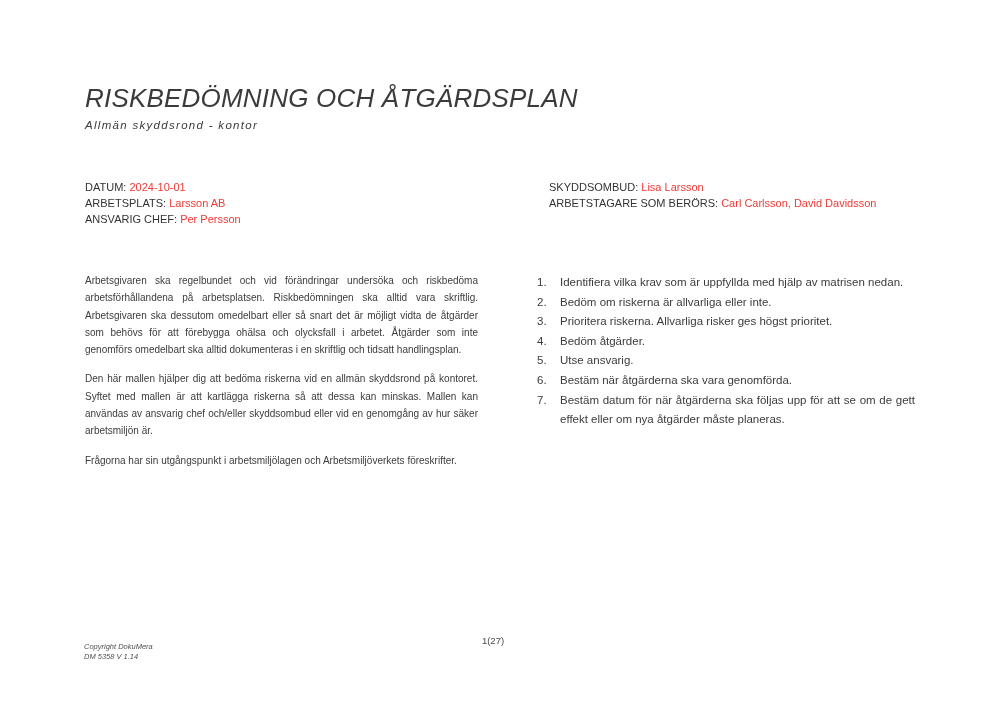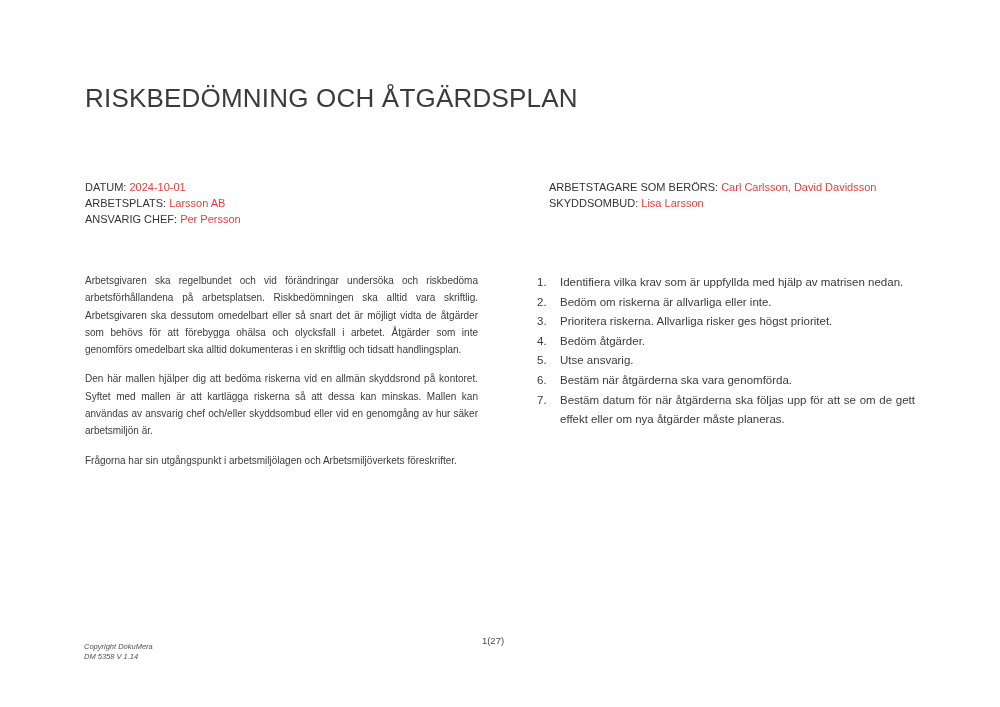--- a/index.html
+++ b/index.html
@@ -11,21 +11,21 @@
   .page {
     position: relative;
     width: 1000px;
     height: 707px;
     background: #ffffff;
     font-family: "Liberation Sans", sans-serif;
     color: var(--text);
     overflow: hidden;
   }
 
-  .doc-header { position: absolute; left: 85px; top: 84px; }
+  .doc-header { position: absolute; left: 85px; top: 84px; font-style: italic; }
   .doc-title {
     margin: 0;
     font-size: 26px;
     font-weight: 400;
     letter-spacing: 0.2px;
     line-height: 1.1;
     color: var(--text);
     white-space: nowrap;
   }
   .doc-subtitle {
@@ -93,45 +93,46 @@
     font-style: italic;
   }
 </style>
 </head>
 <body>
 
 <div class="page">
 
   <div class="doc-header">
     <h1 class="doc-title">RISKBEDÖMNING OCH ÅTGÄRDSPLAN</h1>
+    <div class="doc-subtitle">Allmän skyddsrond - kontor</div>
   </div>
 
   <div class="fields fields-left">
     <div class="field-row">
       <span class="field-label">DATUM:</span>
       <span class="field-value">2024-10-01</span>
     </div>
     <div class="field-row">
       <span class="field-label">ARBETSPLATS:</span>
       <span class="field-value">Larsson AB</span>
     </div>
     <div class="field-row">
       <span class="field-label">ANSVARIG CHEF:</span>
       <span class="field-value">Per Persson</span>
     </div>
   </div>
 
   <div class="fields fields-right">
     <div class="field-row">
+      <span class="field-label">SKYDDSOMBUD:</span>
+      <span class="field-value">Lisa Larsson</span>
+    </div>
+    <div class="field-row">
       <span class="field-label">ARBETSTAGARE SOM BERÖRS:</span>
       <span class="field-value">Carl Carlsson, David Davidsson</span>
-    </div>
-    <div class="field-row">
-      <span class="field-label">SKYDDSOMBUD:</span>
-      <span class="field-value">Lisa Larsson</span>
     </div>
   </div>
 
   <div class="intro">
     <p>Arbetsgivaren ska regelbundet och vid förändringar undersöka och riskbedöma arbetsförhållandena på arbetsplatsen. Riskbedömningen ska alltid vara skriftlig. Arbetsgivaren ska dessutom omedelbart eller så snart det är möjligt vidta de åtgärder som behövs för att förebygga ohälsa och olycksfall i arbetet. Åtgärder som inte genomförs omedelbart ska alltid dokumenteras i en skriftlig och tidsatt handlingsplan.</p>
     <p>Den här mallen hjälper dig att bedöma riskerna vid en allmän skyddsrond på kontoret. Syftet med mallen är att kartlägga riskerna så att dessa kan minskas. Mallen kan användas av ansvarig chef och/eller skyddsombud eller vid en genomgång av hur säker arbetsmiljön är.</p>
     <p>Frågorna har sin utgångspunkt i arbetsmiljölagen och Arbetsmiljöverkets föreskrifter.</p>
   </div>
 
   <ol class="instructions">

